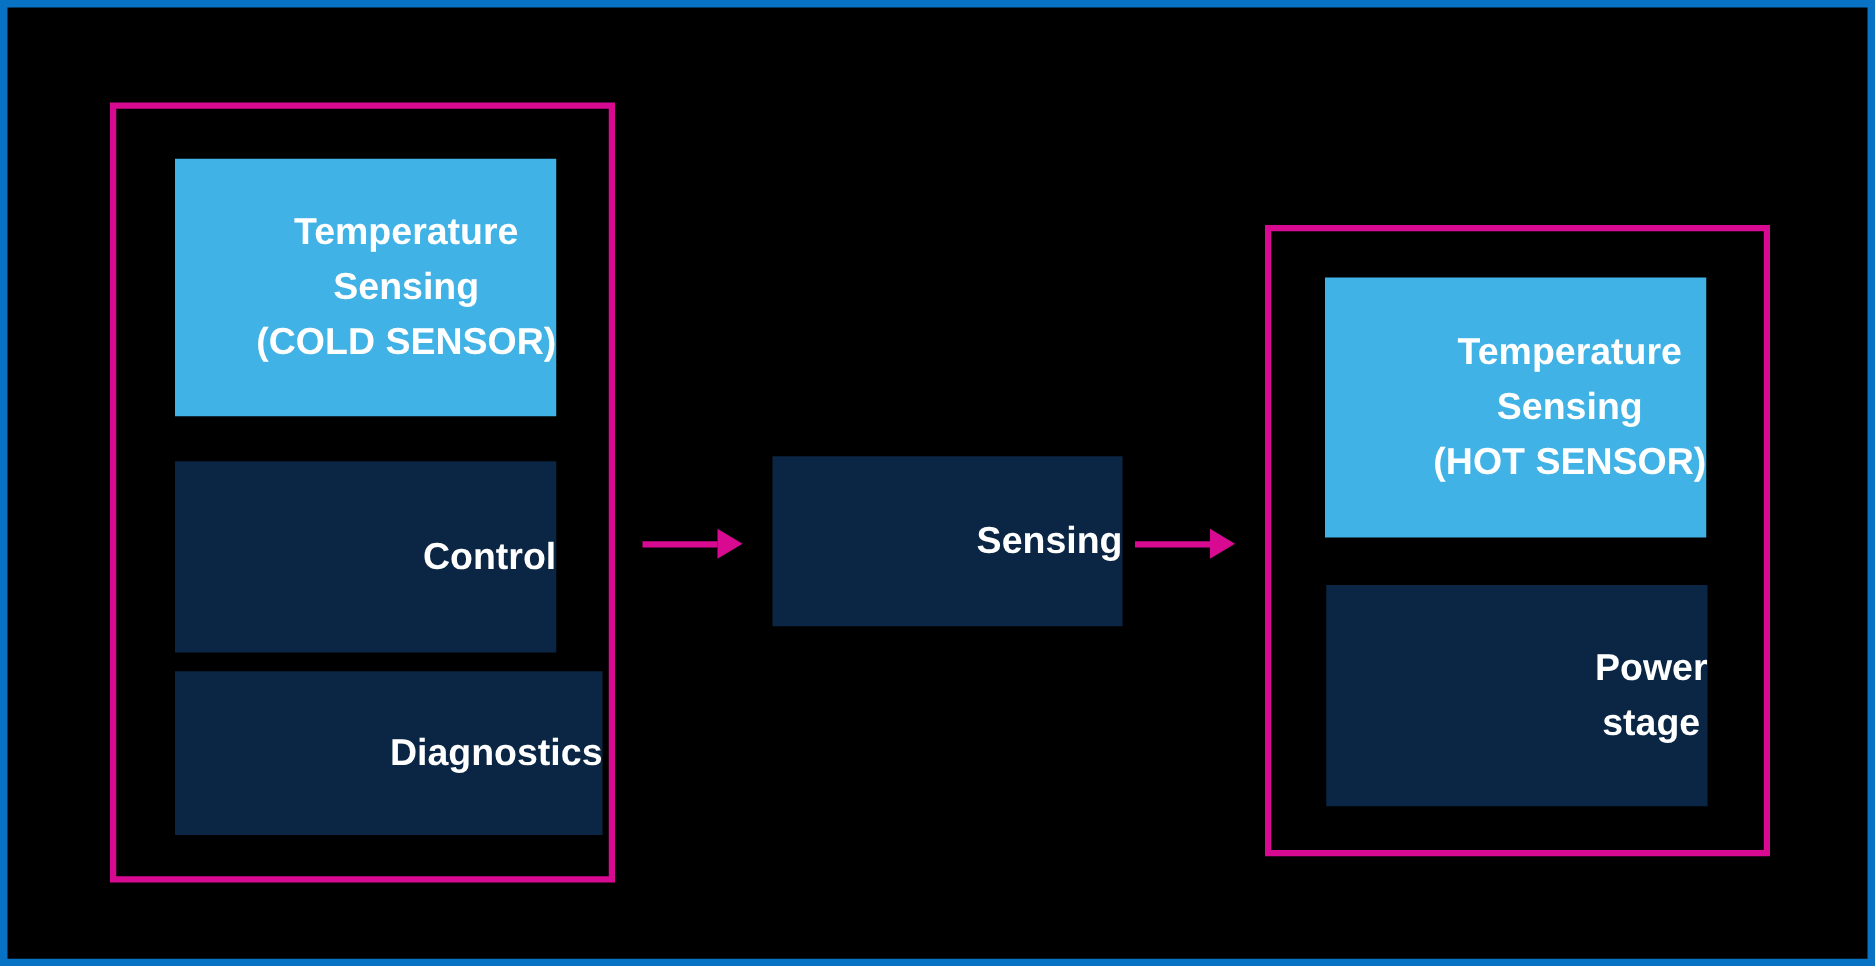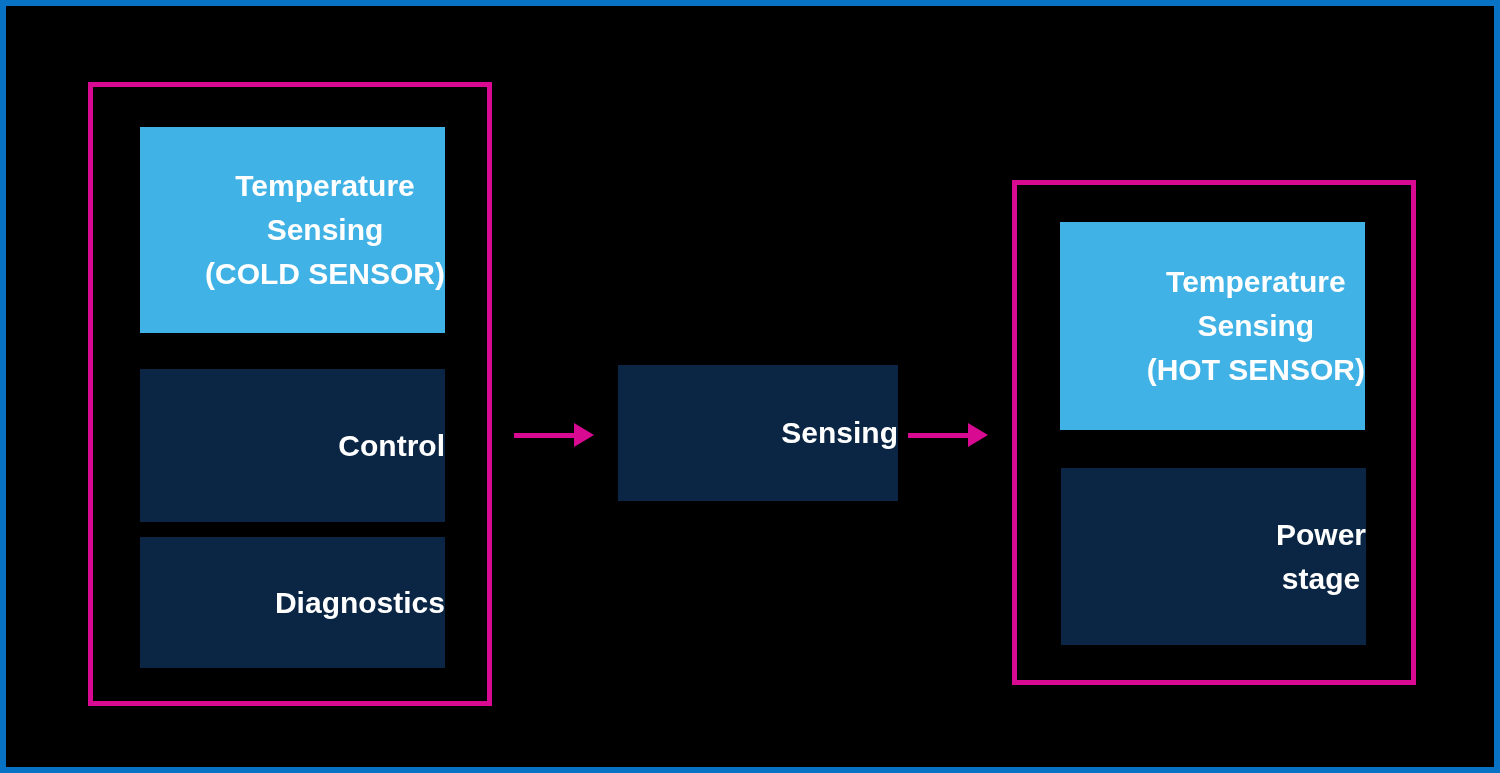--- a/index.html
+++ b/index.html
@@ -48,21 +48,21 @@
   }
   .block .label {
     white-space: pre-line;
   }
   .block.light { background: var(--block-light, #41B2E5); }
   .block.dark  { background: var(--block-dark, #0A2644); }
 
   
   #block-cold-sensor  { left: 47px; top: 40px;  width: 305px; height: 206px; }
   #block-control      { left: 47px; top: 282px; width: 305px; height: 153px; }
-  #block-diagnostics  { left: 47px; top: 450px; width: 305px; height: 131px; }
+  #block-diagnostics  { left: 47px; top: 450px; width: 305px; height: 131px; padding-left: 37px; }
 
   
   #block-driving      { left: 612px; top: 359px; width: 280px; height: 136px; }
 
   
   #block-hot-sensor   { left: 43px; top: 37px;  width: 305px; height: 208px; }
   #block-power-stage  { left: 44px; top: 283px; width: 305px; height: 177px; }
 
   .arrow {
     position: absolute;

